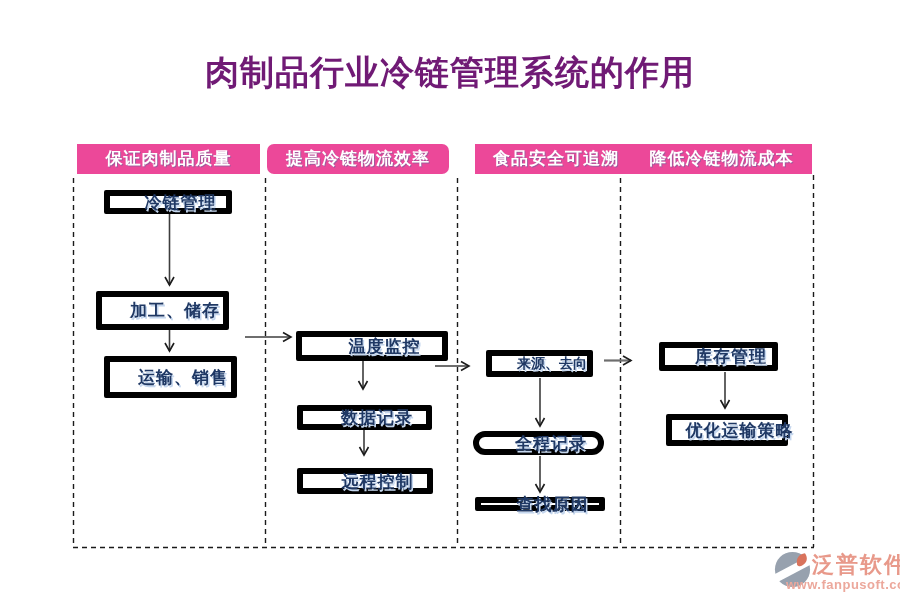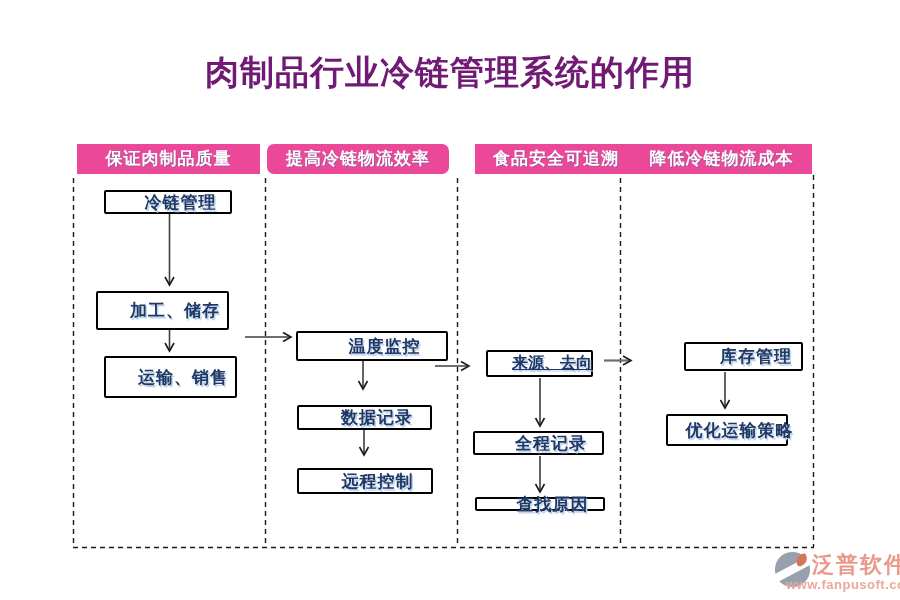--- a/index.html
+++ b/index.html
@@ -15,26 +15,26 @@
     position:absolute;top:144px;height:30px;line-height:30px;
     background:#ec4899;color:#fff;font-size:17px;font-weight:bold;
     text-align:center;letter-spacing:1px;
     text-shadow:1px 1px 0 rgba(70,110,160,.45);
   }
   #h1{left:77px;width:183px;}
   #h2{left:267px;width:182px;border-radius:7px;}
   #h3{left:459px;width:162px;margin-left:16px;}
   #h4{left:631px;width:181px;}
   .node{
-    position:absolute;background:#fff;border:2px solid #000000;border-radius:2px;
+    position:absolute;background:#fff;border:6px solid #000000;border-radius:2px;
     display:flex;align-items:center;justify-content:center;
     color:#1F3864;font-weight:bold;font-size:17px;letter-spacing:1px;
     text-shadow:1.5px 1.5px 0 #c4d6ee;box-sizing:border-box;white-space:nowrap;padding-left:25px;
   }
-  .node.tight{font-size:16px;letter-spacing:0;text-decoration:underline;}
+  .node.tight{font-size:14px;letter-spacing:0;}
   #svglayer{position:absolute;left:0;top:0;width:900px;height:600px;}
   .logo{position:absolute;left:774px;top:549px;width:122px;height:46px;}
   .logo-icon{position:absolute;left:0;top:2px;width:37px;height:37px;}
   .logo-name{
     position:absolute;left:38px;top:1px;font-size:22px;font-weight:bold;
     color:#E8998A;letter-spacing:2px;white-space:nowrap;
   }
   .logo-url{
     position:absolute;left:12px;top:28px;font-size:13px;font-weight:bold;
     color:#ECA89C;letter-spacing:.5px;white-space:nowrap;
@@ -87,24 +87,24 @@
 
   <div class="node" style="left:104px;top:190px;width:128px;height:24px;">冷链管理</div>
   <div class="node" style="left:96px;top:291px;width:133px;height:39px;">加工、储存</div>
   <div class="node" style="left:104px;top:356px;width:133px;height:42px;">运输、销售</div>
 
   <div class="node" style="left:296px;top:331px;width:152px;height:30px;">温度监控</div>
   <div class="node" style="left:297px;top:405px;width:135px;height:25px;">数据记录</div>
   <div class="node" style="left:297px;top:460px;width:136px;height:26px;margin-top:8px;">远程控制</div>
 
   <div class="node tight" style="left:486px;top:350px;width:107px;height:27px;">来源、去向</div>
-  <div class="node" style="left:473px;top:431px;width:131px;height:24px;">全程记录</div>
+  <div class="node" style="left:473px;top:431px;width:131px;height:24px;border-radius:12px;">全程记录</div>
   <div class="node" style="left:475px;top:497px;width:130px;height:14px;">查找原因</div>
 
-  <div class="node" style="left:684px;top:342px;width:119px;height:29px;text-align:right;">库存管理</div>
+  <div class="node" style="left:659px;top:342px;width:119px;height:29px;text-align:right;">库存管理</div>
   <div class="node" style="left:666px;top:414px;width:122px;height:32px;font-family:Liberation Serif, serif;">优化运输策略</div>
 
   <div class="logo">
     <svg class="logo-icon" viewBox="0 0 40 40">
       <circle cx="20" cy="20" r="19" fill="#97A1AE"></circle>
       <rect x="-8" y="15.5" width="56" height="9" fill="#ffffff" transform="rotate(-28 20 20)"></rect>
       <path d="M25,15 C23.5,8 27,3.5 33.5,2.5 C37,7.5 36,13 30,16 C28,17 26,16.2 25,15 Z" fill="#D9735C"></path>
     </svg>
     <span class="logo-name">泛普软件</span>
     <span class="logo-url">www.fanpusoft.com</span>

